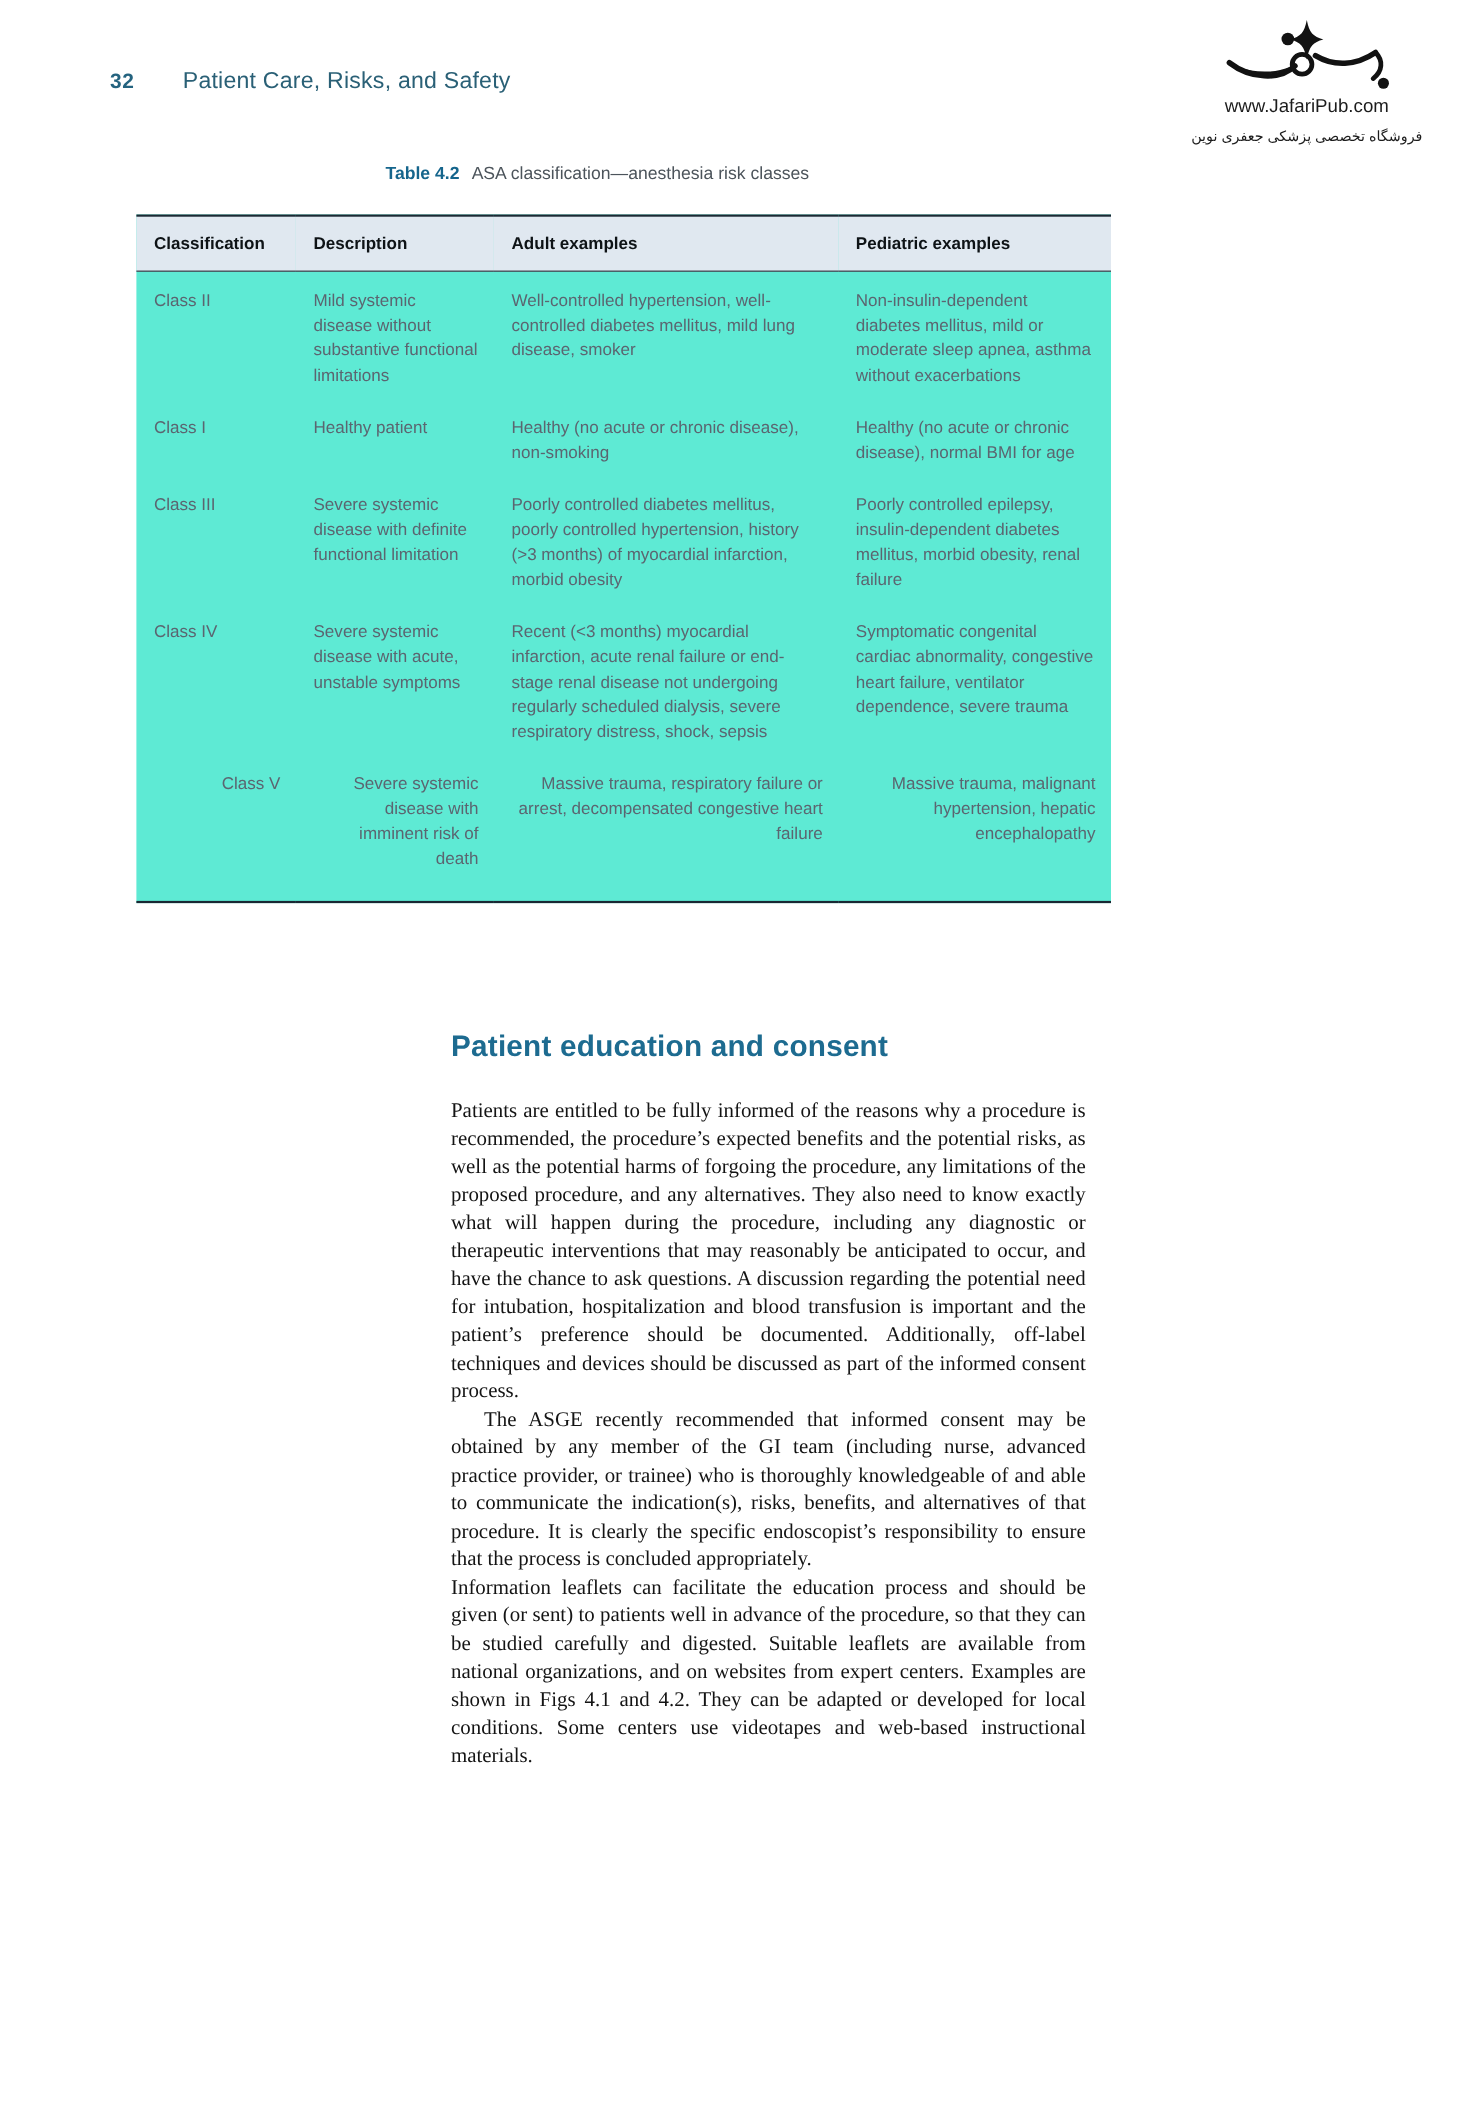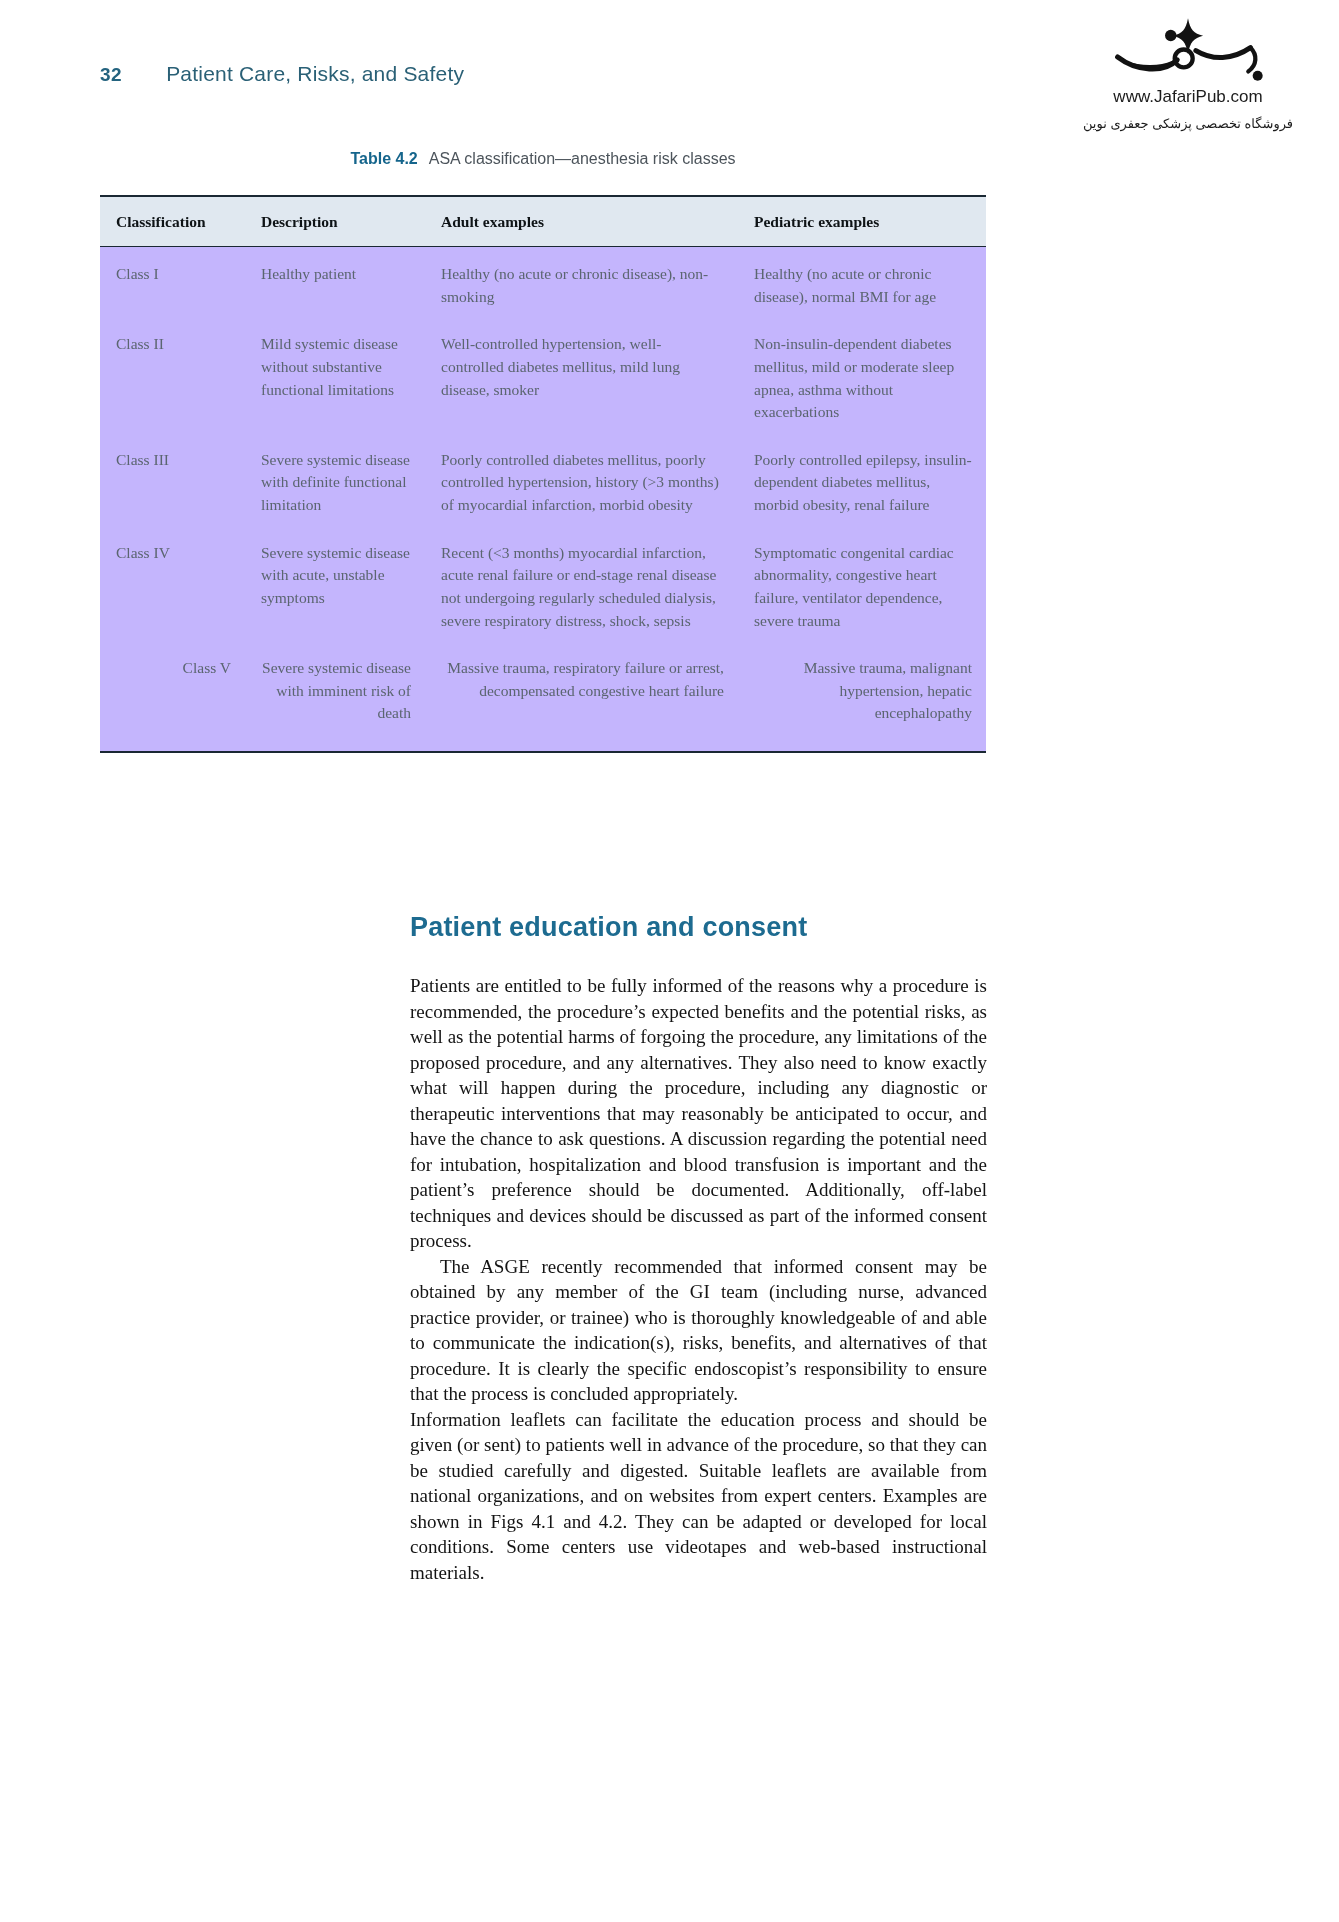--- a/index.html
+++ b/index.html
@@ -39,43 +39,44 @@
   .table-block { position:absolute; left:100px; top:150px; width:886px; }
   .table-caption {
     font-family:"Liberation Sans", sans-serif;
     font-size:16px; color:#4c545b; margin:0 0 27px 0;text-align:center;
   }
   .table-caption .table-label {
     font-weight:700; color:#15658c; margin-right:11px;
   }
   table.asa {
     width:886px; border-collapse:collapse; table-layout:fixed;
-    background:#c4b5fd;
+    background:#5eead4;
     border-top:2px solid #1a2833;
     border-bottom:2px solid #1a2833;
-    font-family:Liberation Serif, serif;
+    font-family:Liberation Sans, sans-serif;
+    margin-left:24px;
   }
   table.asa thead th {
     text-align:left; vertical-align:middle;
     font-size:15.5px; font-weight:700; color:#0e1316;
     background:#e0e8f0;
     padding:16px 12px 15px 16px;
     border-bottom:1.5px solid #1a2833;
   }
   table.asa tbody td {
     vertical-align:top;
     font-size:15.5px; font-weight:400; color:#5b6570;
     line-height:1.46;
     padding:13px 14px 12px 16px;
   }
   table.asa tbody tr:first-child td { padding-top:16px; }
   table.asa tbody tr:last-child td { padding-bottom:26px;text-align:right; }
 
   
-  .main-col { position:absolute; left:410px; top:912px; width:577px; }
+  .main-col { position:absolute; left:410px; top:936px; width:577px; }
   .section-heading {
     font-family:"Liberation Sans", sans-serif;
     font-weight:700; font-size:27px; color:#1d6b90;
     margin:0 0 30px 0; letter-spacing:0.2px;
   }
   .body-para {
     font-family:"Liberation Serif", serif;
     font-size:19px; line-height:25.5px; color:#141414;
     text-align:justify; margin:0;
   }
@@ -125,30 +126,30 @@
       <thead>
         <tr>
           <th>Classification</th>
           <th>Description</th>
           <th>Adult examples</th>
           <th>Pediatric examples</th>
         </tr>
       </thead>
       <tbody>
         <tr>
+          <td>Class II</td>
+          <td>Mild systemic disease without substantive functional limitations</td>
+          <td>Well-controlled hypertension, well-controlled diabetes mellitus, mild lung disease, smoker</td>
+          <td>Non-insulin-dependent diabetes mellitus, mild or moderate sleep apnea, asthma without exacerbations</td>
+        </tr>
+        <tr>
           <td>Class I</td>
           <td>Healthy patient</td>
           <td>Healthy (no acute or chronic disease), non-smoking</td>
           <td>Healthy (no acute or chronic disease), normal BMI for age</td>
-        </tr>
-        <tr>
-          <td>Class II</td>
-          <td>Mild systemic disease without substantive functional limitations</td>
-          <td>Well-controlled hypertension, well-controlled diabetes mellitus, mild lung disease, smoker</td>
-          <td>Non-insulin-dependent diabetes mellitus, mild or moderate sleep apnea, asthma without exacerbations</td>
         </tr>
         <tr>
           <td>Class III</td>
           <td>Severe systemic disease with definite functional limitation</td>
           <td>Poorly controlled diabetes mellitus, poorly controlled hypertension, history (&gt;3 months) of myocardial infarction, morbid obesity</td>
           <td>Poorly controlled epilepsy, insulin-dependent diabetes mellitus, morbid obesity, renal failure</td>
         </tr>
         <tr>
           <td>Class IV</td>
           <td>Severe systemic disease with acute, unstable symptoms</td>

